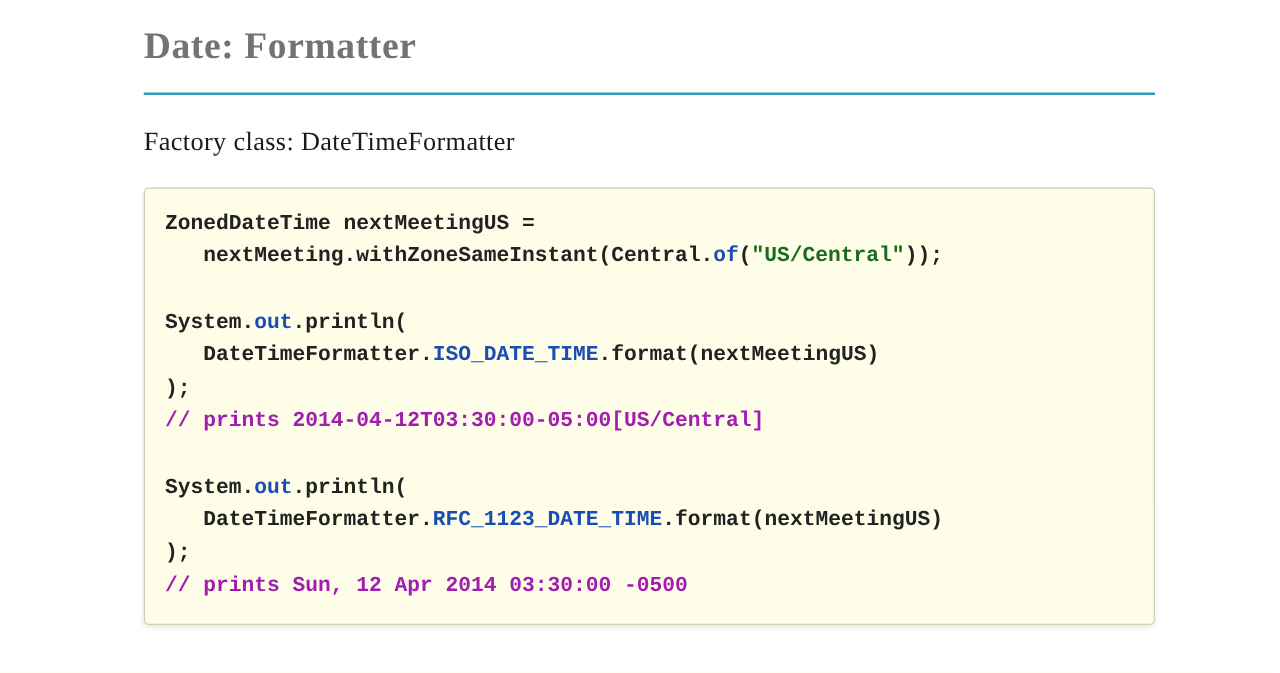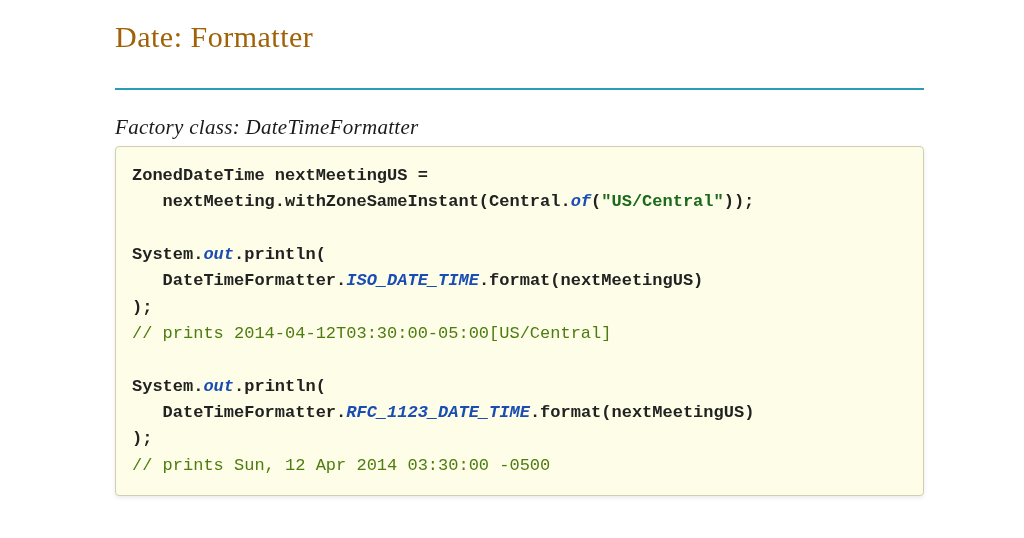--- a/index.html
+++ b/index.html
@@ -5,54 +5,53 @@
     * { margin: 0; padding: 0; box-sizing: border-box; }
     body {
       font-family: Georgia, 'Times New Roman', serif;
       background: #ffffff;
       padding: 20px 100px 20px 115px;
       width: 1024px;
       height: 538px;
     }
     .heading {
       font-size: 30px;
-      font-weight: normal;
-      color: #a16207;
-      margin-bottom: 34px;
+      font-weight: bold;
+      color: #737373;
+      margin-bottom: 20px;
       letter-spacing: 0.5px;
     }
     .hr {
       border: none;
       border-top: 2px solid #2a9bb8;
       margin-bottom: 25px;
     }
     .subheading {
       font-size: 21px;
       color: #1a1a1a;
-      margin-bottom: 6px;
+      margin-bottom: 24px;
       letter-spacing: 0.3px;
-      font-style: italic;
     }
     .code-block {
       background: #fdfde8;
       border: 1px solid #d0d0b0;
       border-radius: 4px;
       padding: 16px 16px 16px 16px;
       font-family: 'Courier New', Consolas, monospace;
       font-size: 17px;
       font-weight: bold;
       line-height: 1.55;
       color: #222;
       box-shadow: 0 2px 4px rgba(0,0,0,0.08);
       white-space: pre;
       overflow: hidden;
     }
-    .kw-static { color: #1a4db3; font-style: italic; }
+    .kw-static { color: #1a4db3; }
     .kw-str { color: #1a6a1a; font-weight: bold; }
-    .kw-comment { color: #4d7c0f; font-weight: normal; }
+    .kw-comment { color: #a21caf; font-weight: bold; }
   </style>
 </head>
 <body>
 
 <h1 class="heading">Date: Formatter</h1>
 <hr class="hr">
 <div class="subheading">Factory class: DateTimeFormatter</div>
 
 <div class="code-block"><span>ZonedDateTime nextMeetingUS =</span>
 <span>   nextMeeting.withZoneSameInstant(Central.</span><span class="kw-static">of</span><span>(</span><span class="kw-str">"US/Central"</span><span>));</span>

